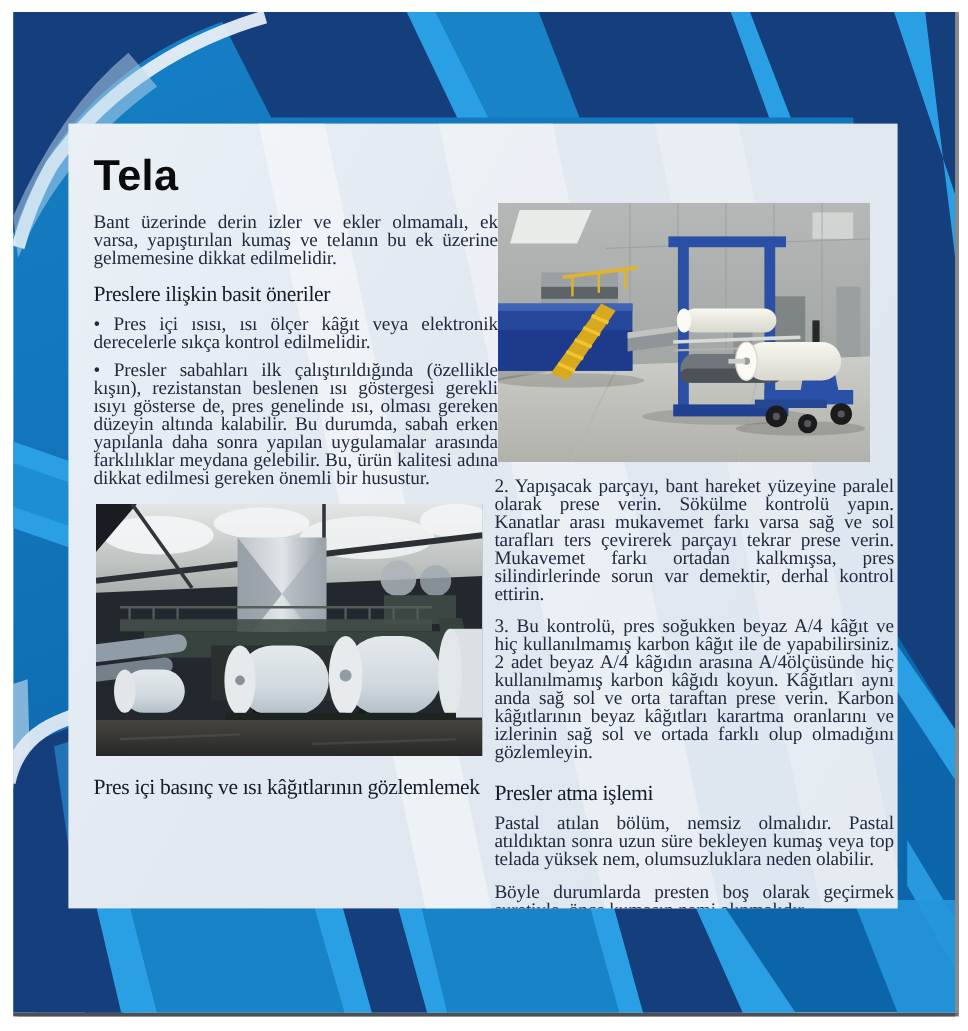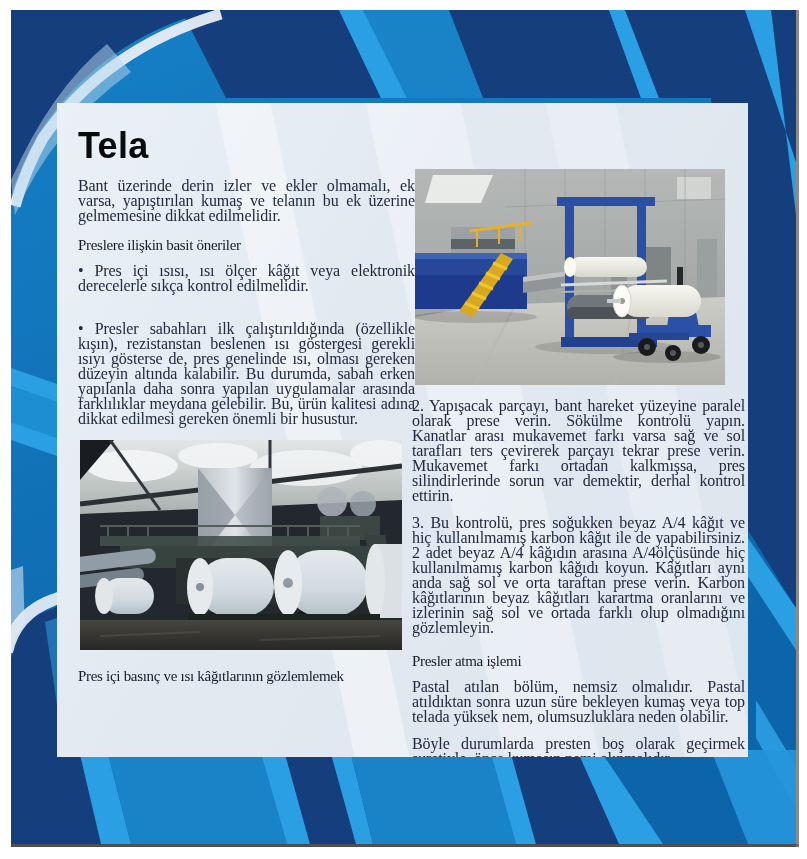--- a/index.html
+++ b/index.html
@@ -28,25 +28,25 @@
   h1.title{
     margin:0 0 9px 0;color:#0a0b0d;
     font-family:"Liberation Sans","DejaVu Sans",sans-serif;
     font-weight:800;font-size:36px;line-height:46px;letter-spacing:.3px;
   }
   .body-p{
     margin:0 0 12px 0;font-size:16px;line-height:15px;text-align:justify;
     letter-spacing:-.1px;color:#212a3e;
   }
   h2.sec{
-    margin:2px 0 8px 0;font-weight:400;font-size:15px;line-height:20px;
+    margin:2px 0 8px 0;font-weight:400;font-size:18px;line-height:20px;
     letter-spacing:-.3px;color:#141b29;
   }
   h2.sec.mt{margin-top:16px;}
-  .bullet{margin-bottom:28px;}
+  .bullet{margin-bottom:8px;}
   .bullet.last{margin-bottom:0;}
   figure{margin:0;padding:0;}
   .photo-left{margin:14px 0 16px 2px;width:322px;height:210px;}
   .photo-right{margin:0 0 13px 3px;width:310px;height:216px;}
   .photo-left svg,.photo-right svg{display:block;}
 </style>
 </head>
 <body>
 
 <div class="screen">

